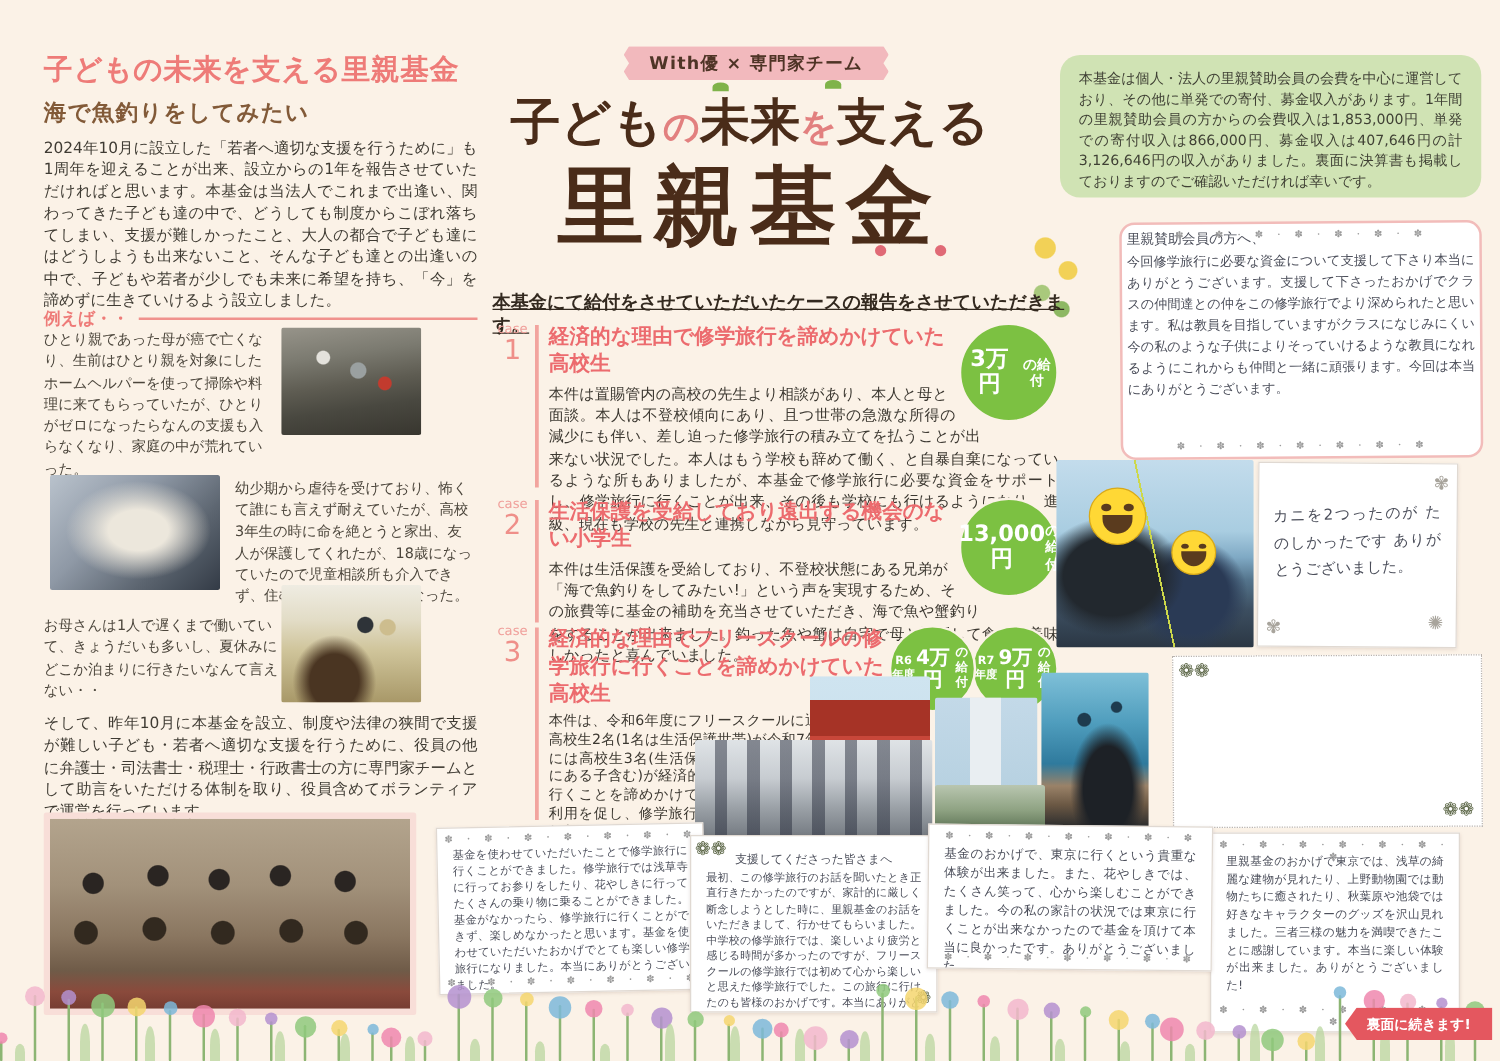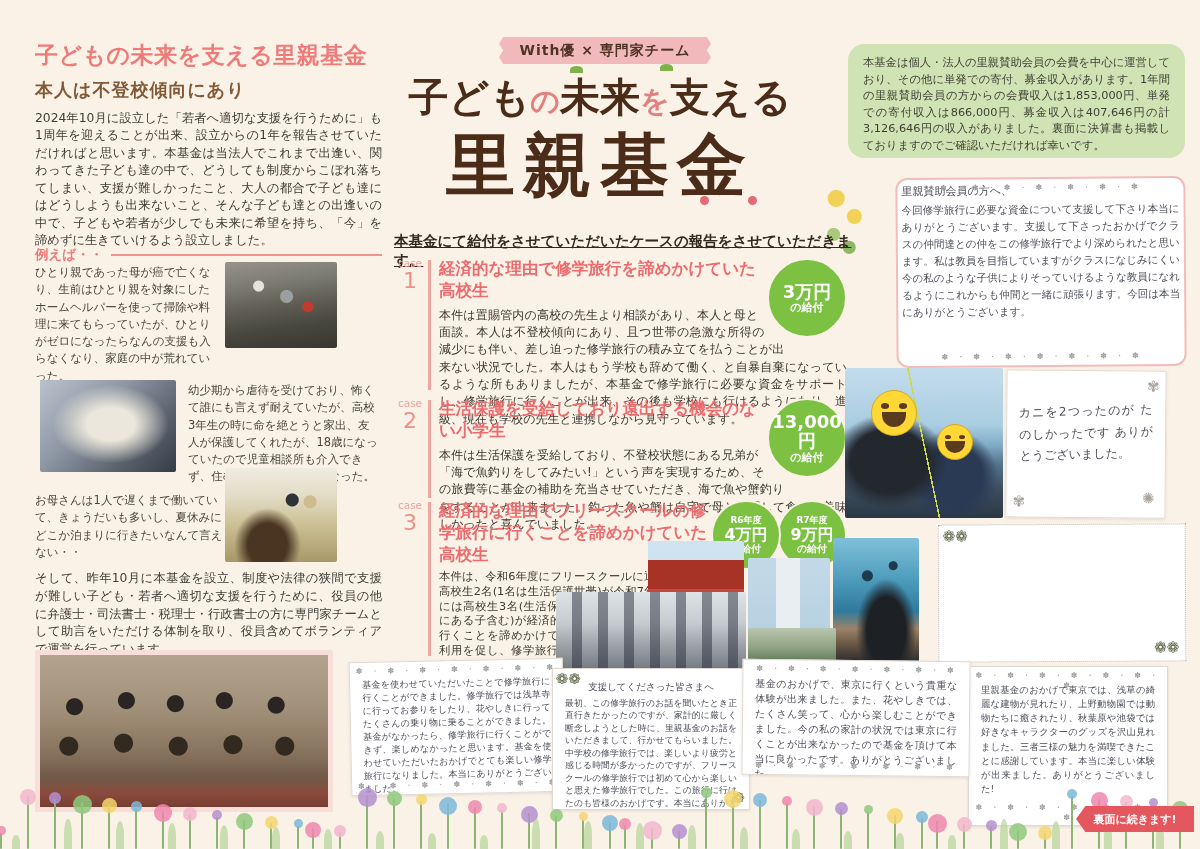--- a/index.html
+++ b/index.html
@@ -73,21 +73,21 @@
   #case3 { top:500px; height:160px; }
   .case-tag { position:absolute; left:0; top:0; width:30px; text-align:center; }
   .case-word { font-size:10.5px; color:#f0a09b; line-height:1; }
   .case-num { font-size:22px; color:#ef8f89; line-height:1.1; }
   .case-rule { position:absolute; left:33px; top:2px; bottom:4px; width:3px; background:#f2a49e; }
   .case-content { position:absolute; left:44px; top:0; right:0; }
   .case-heading { font-size:16.5px; font-weight:bold; color:#ec6b6e; line-height:1.32; margin-bottom:5px; }
   .case-body { font-size:12px; line-height:1.45; color:#3c3831; text-align:justify; }
   #case3 .case-body { width:228px; font-size:11.3px; line-height:1.3; }
   .grant-badge { float:right; width:80px; height:80px; margin:0 0 6px 10px; border-radius:50%; background:#7cc142; color:#fff;
-    display:flex; flex-direction:column; align-items:center; justify-content:center; text-align:center;
+    display:flex; flex-direction:row; align-items:center; justify-content:center; text-align:center;
     shape-outside:circle(50%); border:2px solid #fbf2e7; }
   .grant-amount { font-size:18px; font-weight:bold; line-height:1.1; }
   .grant-suffix { font-size:11px; font-weight:bold; line-height:1.2; }
   .grant-badge.small { width:70px; height:70px; margin-left:-4px; }
   .grant-badge.small .grant-amount { font-size:16px; }
   .grant-badge.small .grant-suffix { font-size:10px; }
   .grant-year { font-size:9px; font-weight:bold; line-height:1.2; }
 
   #temple-photo { left:648px; top:541px; width:96px; height:120px; z-index:1;
     background:
@@ -171,21 +171,21 @@
   .footer-banner { position:absolute; left:1076px; top:806px; width:118px; height:26px; background:#e4575f; color:#fff;
     font-size:11px; font-weight:bold; display:flex; align-items:center; justify-content:center; z-index:6;
     clip-path:polygon(0 50%,8% 0,100% 0,100% 100%,8% 100%); }
 </style>
 </head>
 <body>
 
 <div id="page">
 
   <h1 class="left-title">子どもの未来を支える里親基金</h1>
-  <h2 class="left-subtitle">本人は不登校傾向にあり</h2>
+  <h2 class="left-subtitle">海で魚釣りをしてみたい</h2>
   <p class="intro">2024年10月に設立した「若者へ適切な支援を行うために」も1周年を迎えることが出来、設立からの1年を報告させていただければと思います。本基金は当法人でこれまで出逢い、関わってきた子ども達の中で、どうしても制度からこぼれ落ちてしまい、支援が難しかったこと、大人の都合で子ども達にはどうしようも出来ないこと、そんな子ども達との出逢いの中で、子どもや若者が少しでも未来に希望を持ち、「今」を諦めずに生きていけるよう設立しました。</p>
 
   <div class="example-row">
     <span class="example-label">例えば・・</span>
     <span class="example-line"></span>
   </div>
 
   <p class="story" id="story1">ひとり親であった母が癌で亡くなり、生前はひとり親を対象にしたホームヘルパーを使って掃除や料理に来てもらっていたが、ひとりがゼロになったらなんの支援も入らなくなり、家庭の中が荒れていった。</p>
   <div class="photo" id="kitchen-photo"></div>
   <div class="photo" id="hands-photo"></div>

